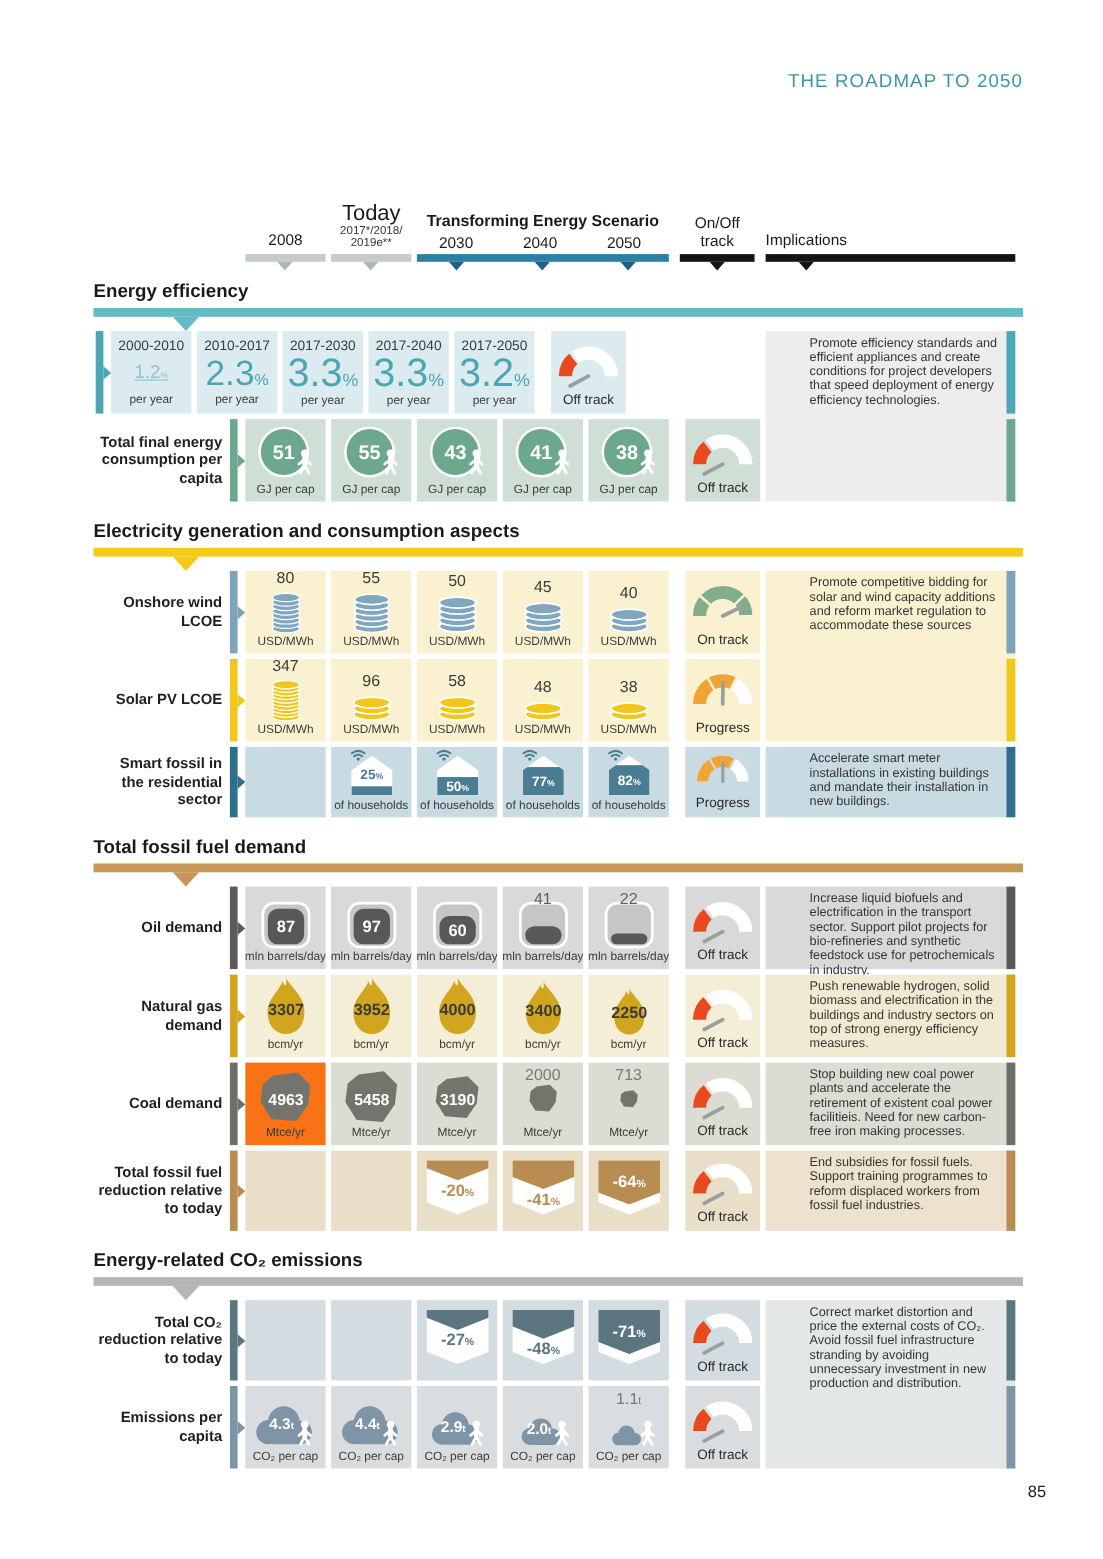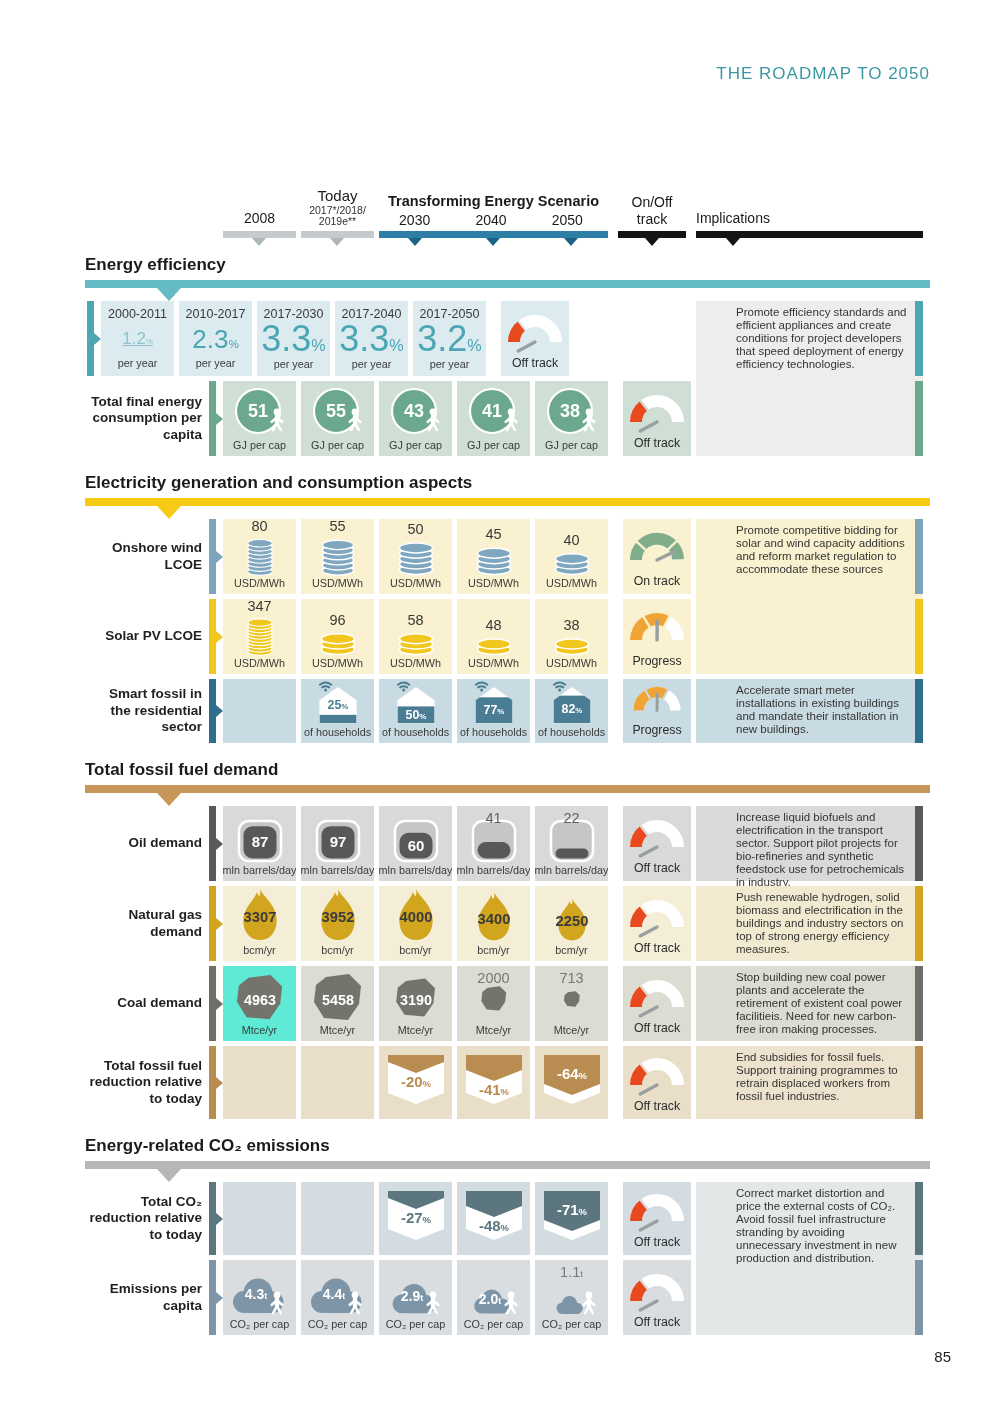--- a/index.html
+++ b/index.html
@@ -7,21 +7,21 @@
   .page{position:relative;width:1003px;height:1417px;background:#fff;overflow:hidden;}
   .content{position:absolute;left:85px;top:0;width:845px;}
   .doc-title{position:absolute;top:64px;right:0;font-size:17px;letter-spacing:1px;color:#3b98a2;}
   .pagenum{position:absolute;top:1336px;right:52px;font-size:15px;color:#222;margin-top:12px;}
 
   
   .colhead{position:relative;margin-top:168px;height:70px;font-size:14px;color:#1a1a1a;}
   .ch{position:absolute;text-align:center;}
   .ch-2010{left:138px;width:73px;bottom:12px;}
   .ch-today{left:216px;width:73px;bottom:10px;line-height:1.1;}
-  .ch-today .t1{font-size:15px;margin-top:32px;}
+  .ch-today .t1{font-size:20px;margin-top:32px;}
   .ch-today .t2{font-size:10.5px;color:#333;}
   .ch-scen{left:294px;width:229px;bottom:10px;}
   .ch-scen .s1{font-weight:bold;font-size:14.5px;margin-bottom:3px;}
   .ch-scen .yrs{display:flex;align-items:flex-end;}
   .ch-scen .yrs span{width:73px;margin-right:5px;display:inline-block;}
   .ch-onoff{left:533px;width:68px;bottom:10px;line-height:1.2;}
   .ch-impl{left:611px;width:227px;bottom:12px;text-align:left;}
   .chbar{position:absolute;bottom:0;height:7px;}
   .tri{position:absolute;bottom:-8px;width:0;height:0;border-left:7px solid transparent;border-right:7px solid transparent;border-top:8px solid #000;}
 
@@ -36,21 +36,21 @@
   .row-label > div{width:100%;text-align:right;font-weight:bold;font-size:13.5px;line-height:1.22;color:#1f1f1f;padding-right:5px;box-sizing:border-box;}
   .pointer{width:16px;position:relative;}
   .pbar{position:absolute;left:2px;top:0;bottom:0;width:7px;}
   .parrow{position:absolute;left:9px;top:50%;margin-top:-6px;width:0;height:0;border-top:6px solid transparent;border-bottom:6px solid transparent;border-left:7px solid #000;}
   .cell{width:73px;margin-right:5px;position:relative;display:flex;flex-direction:column;align-items:center;justify-content:flex-end;overflow:hidden;box-sizing:border-box;padding-bottom:5px;}
   .cell-unit{font-size:10.8px;color:#3a3a3a;margin-top:1px;white-space:nowrap;}
   .cell-top{font-size:12.5px;color:#3a3a3a;}
   .cell-rate{justify-content:space-between;padding-top:6px;padding-bottom:7px;}
   .rate-val{color:#4aa6b2;line-height:1;}
   .rate-s{font-size:17px;color:#8cc3cc;text-decoration:underline;}
-  .rate-m{font-size:26px;text-align:center;}
+  .rate-m{font-size:32px;text-align:center;}
   .rate-l{font-size:36px;}
   .rate-sfx{font-size:0.45em;}
   .num-dark{font-size:14.5px;color:#3a3a3a;line-height:1;margin-bottom:2px;}
   .num-abs{position:absolute;top:5px;left:0;right:0;text-align:center;font-size:14.5px;color:#787878;line-height:1;}
   .num-abs .sfx{font-size:9.5px;}
   .cell-center{justify-content:center;}
   .gaugebox{width:68px;margin-left:10px;display:flex;flex-direction:column;align-items:center;justify-content:flex-end;padding-bottom:6px;box-sizing:border-box;}
   .gauge-label{font-size:12.3px;color:#2b2b2b;margin-top:2px;}
   .impl{position:absolute;left:611px;width:227px;box-sizing:border-box;padding-left:30px;}
   .impl-text{padding:5px 16px 4px 10px;font-size:11.5px;line-height:1.13;color:#353535;}
@@ -109,21 +109,21 @@
           <div class="sec-bar" style="background:#64bac5">
             <div class="sec-tri" style="border-top-color:#64bac5"></div>
           </div>
           <div class="grid" style="height:155px">
             <div class="row" style="height:75px">
               <div class="pointer">
                 <div class="pbar" style="background:#4ba7b4"></div>
                 <div class="parrow" style="border-left-color:#4ba7b4"></div>
               </div>
               <div class="cell cell-rate" style="background:#dcebf0">
-                <div class="cell-top">2000-2011</div>
+                <div class="cell-top">2000-2010</div>
                 <div class="rate-val rate-s"><span>1.2</span><span class="rate-sfx">%</span></div>
                 <div class="cell-unit">per year</div>
               </div>
               <div class="cell cell-rate" style="background:#dcebf0">
                 <div class="cell-top">2010-2017</div>
                 <div class="rate-val rate-m"><span>2.3</span><span class="rate-sfx">%</span></div>
                 <div class="cell-unit">per year</div>
               </div>
               <div class="cell cell-rate" style="background:#dcebf0">
                 <div class="cell-top">2017-2030</div>
@@ -616,21 +616,21 @@
               </div>
             </div>
             <div class="row" style="height:75px">
               <div class="row-label">
                 <div>Coal demand</div>
               </div>
               <div class="pointer">
                 <div class="pbar" style="background:#6e6e68"></div>
                 <div class="parrow" style="border-left-color:#6e6e68"></div>
               </div>
-              <div class="cell " style="background:#5eead4">
+              <div class="cell " style="background:#f97316">
                 <svg width="56" height="50" viewBox="0 0 56 52">
                   <g transform="translate(28,28) scale(1) translate(-28,-28)">
                     <polygon points="16,5 39,2 51,14 49,32 38,48 14,46 4,30 6,13" fill="#74746c"></polygon>
                   </g>
                   <text x="28" y="33" text-anchor="middle" font-size="15" font-weight="bold" fill="#fff"><tspan>4963</tspan></text>
                 </svg>
                 <div class="cell-unit">Mtce/yr</div>
               </div>
               <div class="cell " style="background:#dcdcd2">
                 <svg width="56" height="50" viewBox="0 0 56 52">
@@ -725,21 +725,21 @@
             </div>
             <div class="impl" style="top:80px;height:75px;background:#f1ead0">
               <div class="impl-text">Push renewable hydrogen, solid biomass and electrification in the buildings and industry sectors on top of strong energy efficiency measures.</div>
               <div class="impl-edge" style="background:#d3a41d;top:0px;height:75px"></div>
             </div>
             <div class="impl" style="top:160px;height:75px;background:#dcdcd2">
               <div class="impl-text">Stop building new coal power plants and accelerate the retirement of existent coal power facilitieis. Need for new carbon-free iron making processes.</div>
               <div class="impl-edge" style="background:#6e6e68;top:0px;height:75px"></div>
             </div>
             <div class="impl" style="top:240px;height:73px;background:#ece2cd">
-              <div class="impl-text">End subsidies for fossil fuels. Support training programmes to retrain displaced workers from fossil fuel industries.</div>
+              <div class="impl-text">End subsidies for fossil fuels. Support training programmes to reform displaced workers from fossil fuel industries.</div>
               <div class="impl-edge" style="background:#b98d52;top:0px;height:73px"></div>
             </div>
           </div>
         </div>
         <div class="section">
           <div class="sec-title">Energy-related CO₂ emissions</div>
           <div class="sec-bar" style="background:#b5b7b6">
             <div class="sec-tri" style="border-top-color:#b5b7b6"></div>
           </div>
           <div class="grid" style="height:153px">

